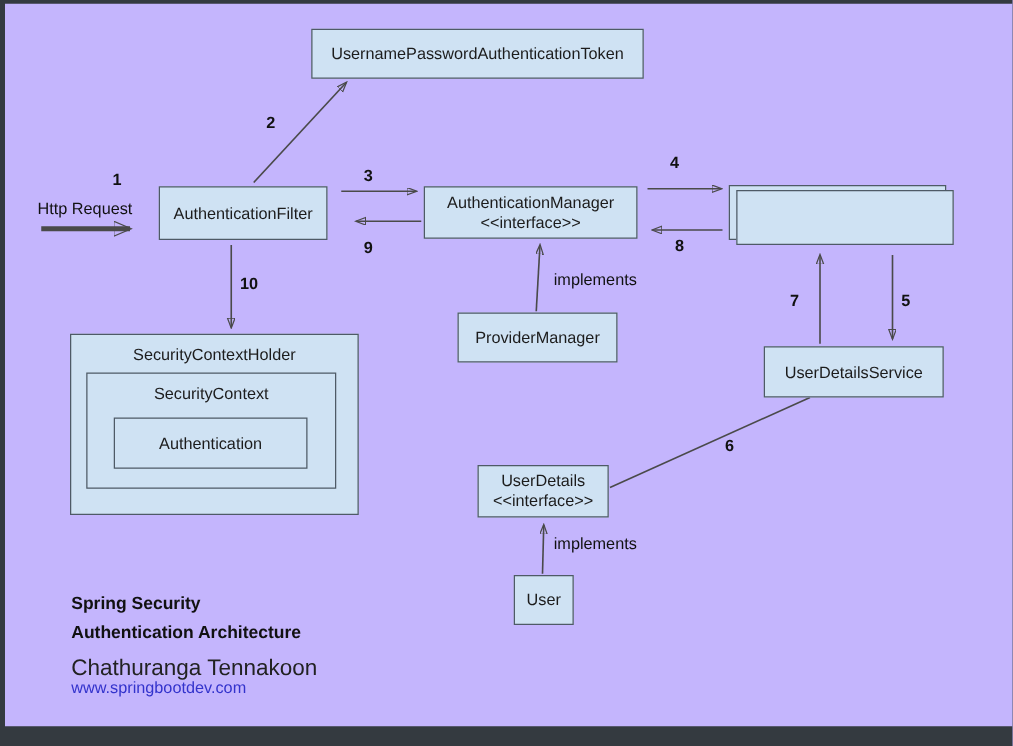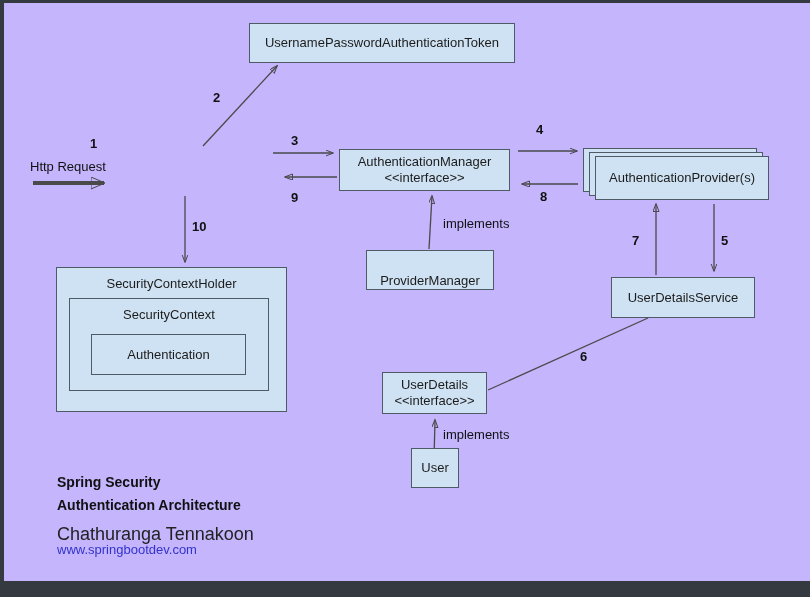--- a/index.html
+++ b/index.html
@@ -25,27 +25,27 @@
     box-sizing:border-box;font-size:13px;line-height:16px;color:#1c1c1c;
     display:flex;flex-direction:column;align-items:center;justify-content:center;
     text-align:center;z-index:5;white-space:nowrap;
   }
   .node.backer{z-index:3;}
   .node.container{justify-content:flex-start;padding-top:8px;}
 
   #node-token{left:249px;top:23px;width:266px;height:40px;}
   #node-filter{left:127px;top:149px;width:135px;height:43px;}
   #node-manager{left:339px;top:149px;width:171px;height:42px;}
-  #node-provider-manager{left:366px;top:250px;width:128px;height:40px;justify-content:flex-end;}
+  #node-provider-manager{left:366px;top:250px;width:128px;height:40px;}
   #node-providers-back2{left:583px;top:148px;width:174px;height:44px;}
   #node-providers-back1{left:589px;top:152px;width:174px;height:44px;}
   #node-providers{left:595px;top:156px;width:174px;height:44px;z-index:6;}
   #node-user-details-service{left:611px;top:277px;width:144px;height:41px;}
   #node-user-details{left:382px;top:372px;width:105px;height:42px;}
-  #node-user{left:411px;top:448px;width:48px;height:40px;}
+  #node-user{left:411px;top:460px;width:48px;height:40px;}
   #node-holder{left:56px;top:267px;width:231px;height:145px;}
   #node-context{left:69px;top:298px;width:200px;height:93px;}
   #node-authentication{left:91px;top:334px;width:155px;height:41px;justify-content:center;padding-top:0;}
 
   .lbl{position:absolute;font-size:13px;z-index:8;color:#111;}
   .num{font-weight:bold;}
   #lbl-http{left:30px;top:159px;}
   #num-1{left:90px;top:136px;}
   #num-2{left:213px;top:90px;}
   #num-3{left:291px;top:133px;}
@@ -106,35 +106,35 @@
 
   <div class="frame top"></div>
   <div class="frame left"></div>
   <div class="frame right"></div>
   <div class="frame bottom"></div>
 
   <div class="node" id="node-token">
     <span>UsernamePasswordAuthenticationToken</span>
   </div>
 
+  <div class="node" id="node-filter">
+    <span>AuthenticationFilter</span>
+  </div>
 
   <div class="node" id="node-manager">
     <span>AuthenticationManager</span>
     <span>&lt;&lt;interface&gt;&gt;</span>
   </div>
 
   <div class="node" id="node-provider-manager">
     <span>ProviderManager</span>
   </div>
 
   <div class="node backer" id="node-providers-back2"></div>
   <div class="node backer" id="node-providers-back1"></div>
-  <div class="node" id="node-providers">
-    <span>AuthenticationProvider(s)</span>
-  </div>
 
   <div class="node" id="node-user-details-service">
     <span>UserDetailsService</span>
   </div>
 
   <div class="node" id="node-user-details">
     <span>UserDetails</span>
     <span>&lt;&lt;interface&gt;&gt;</span>
   </div>
 

